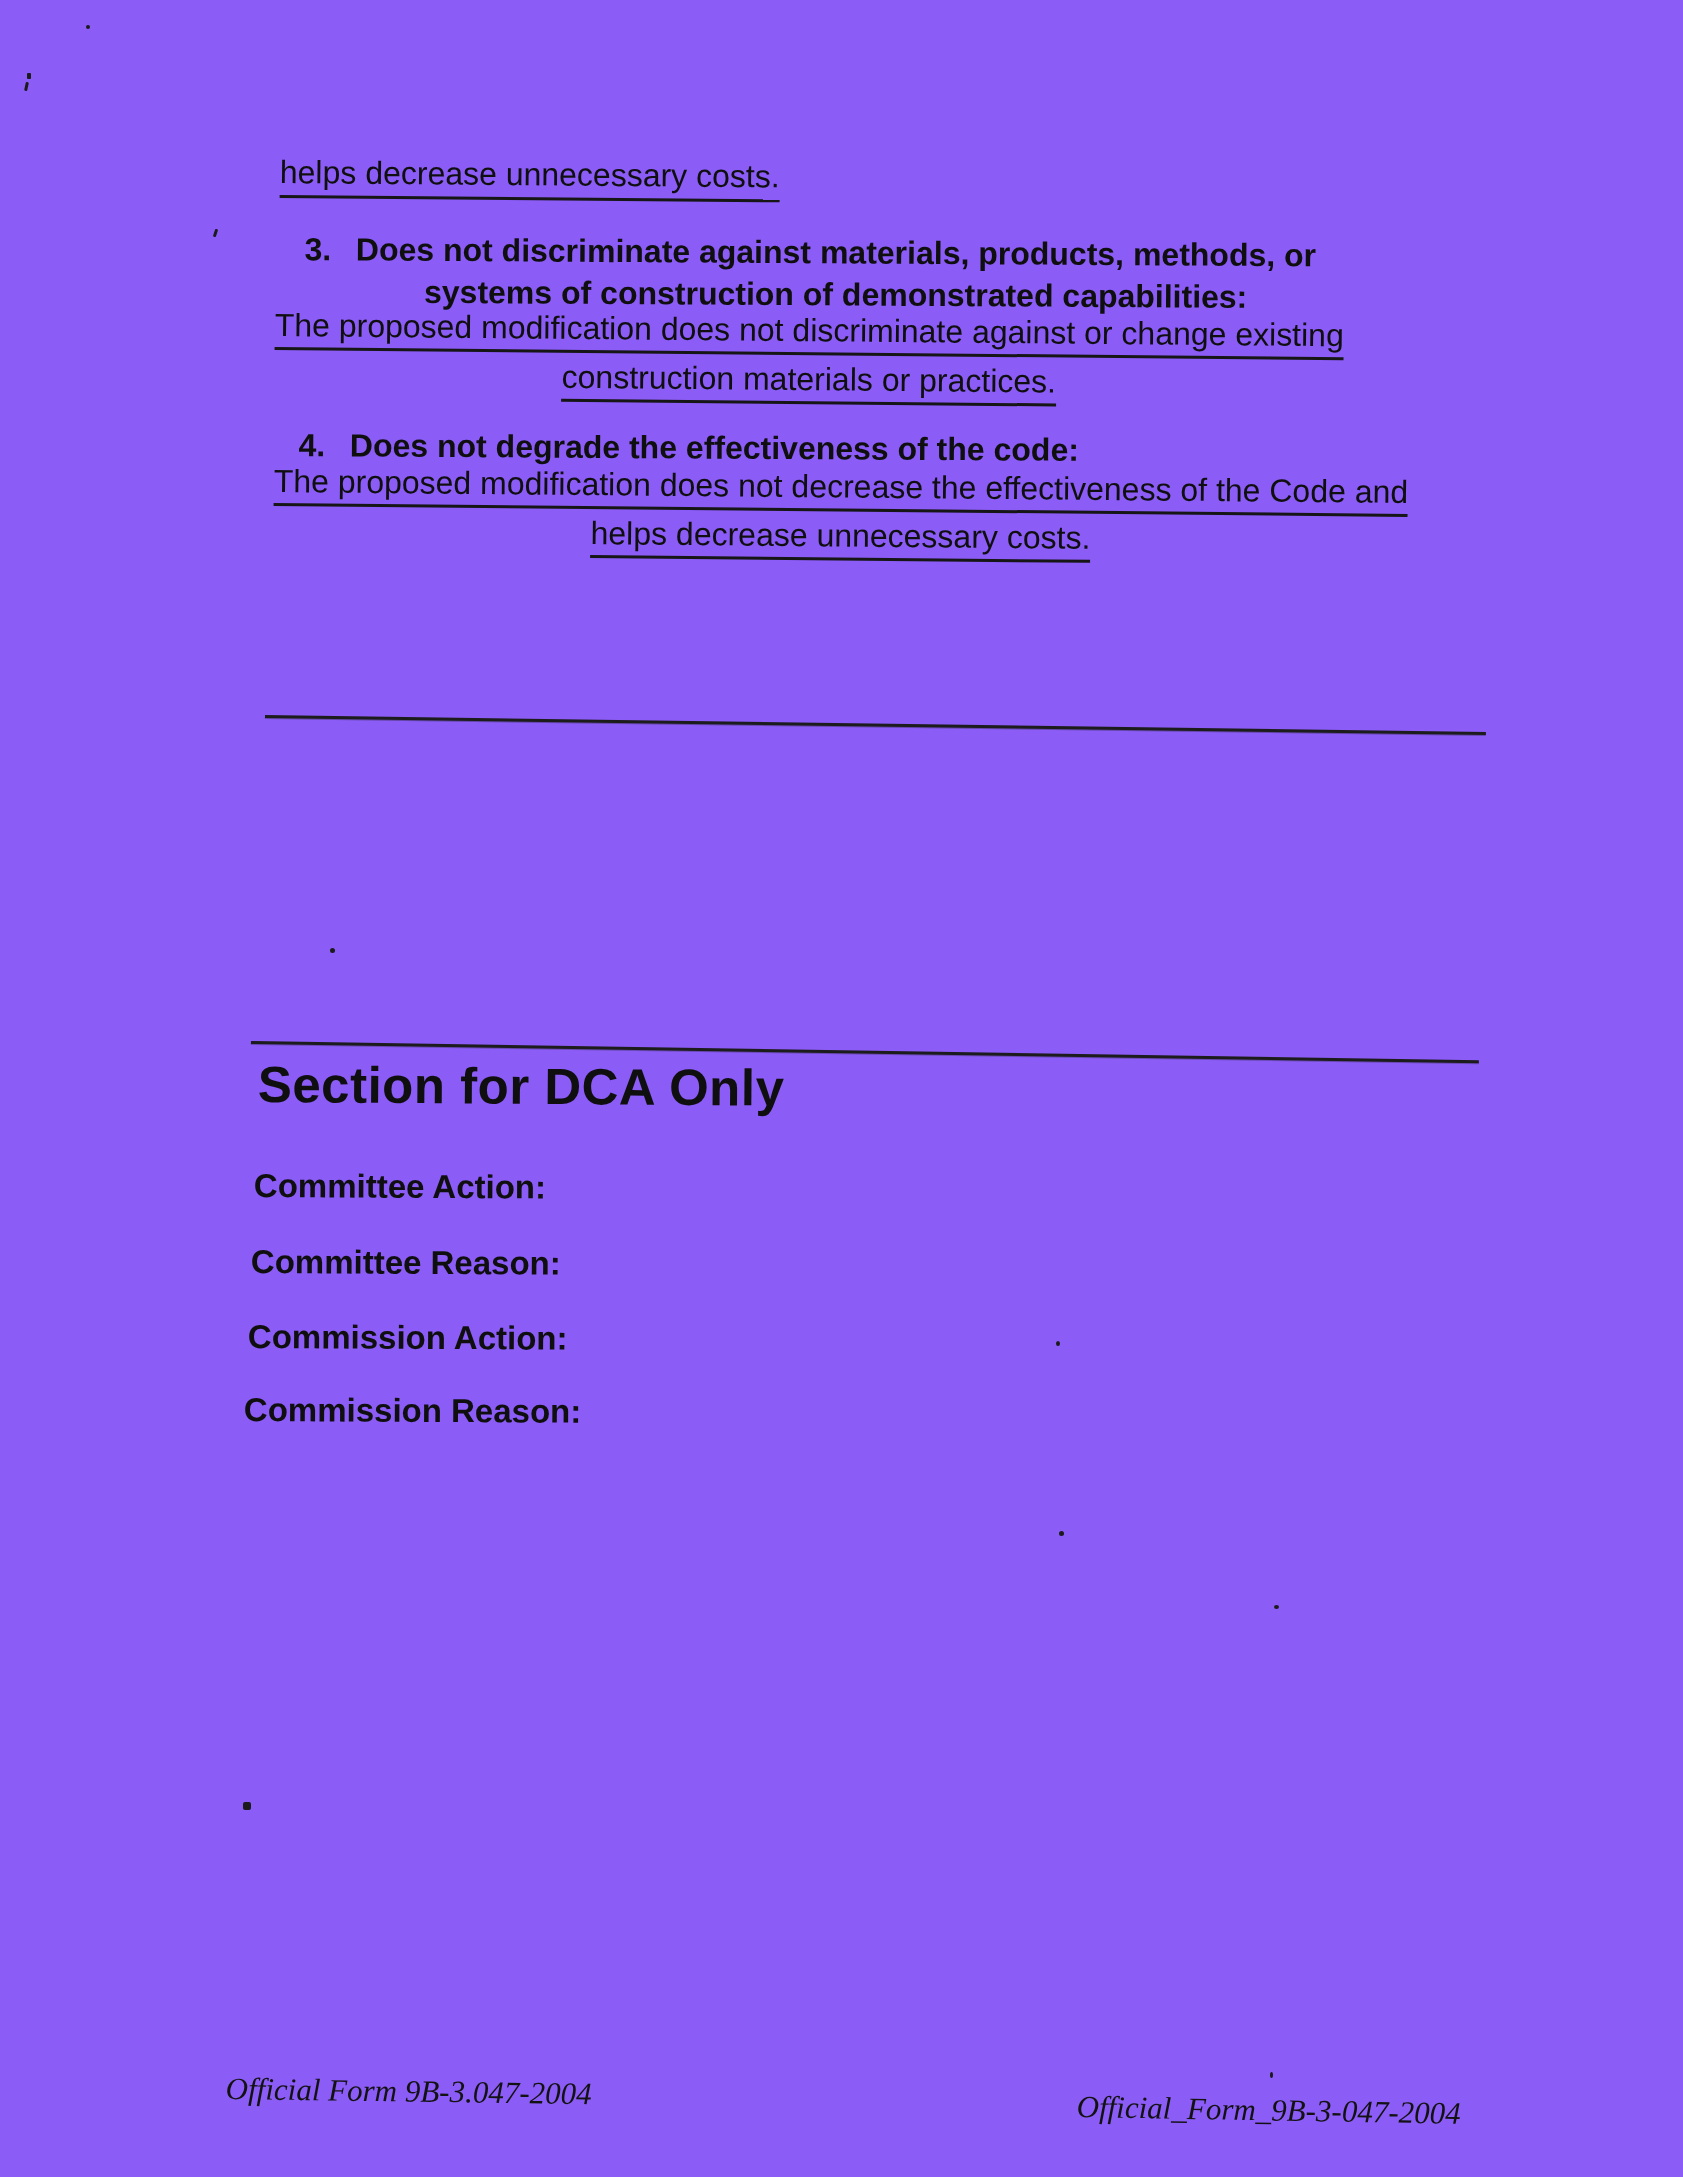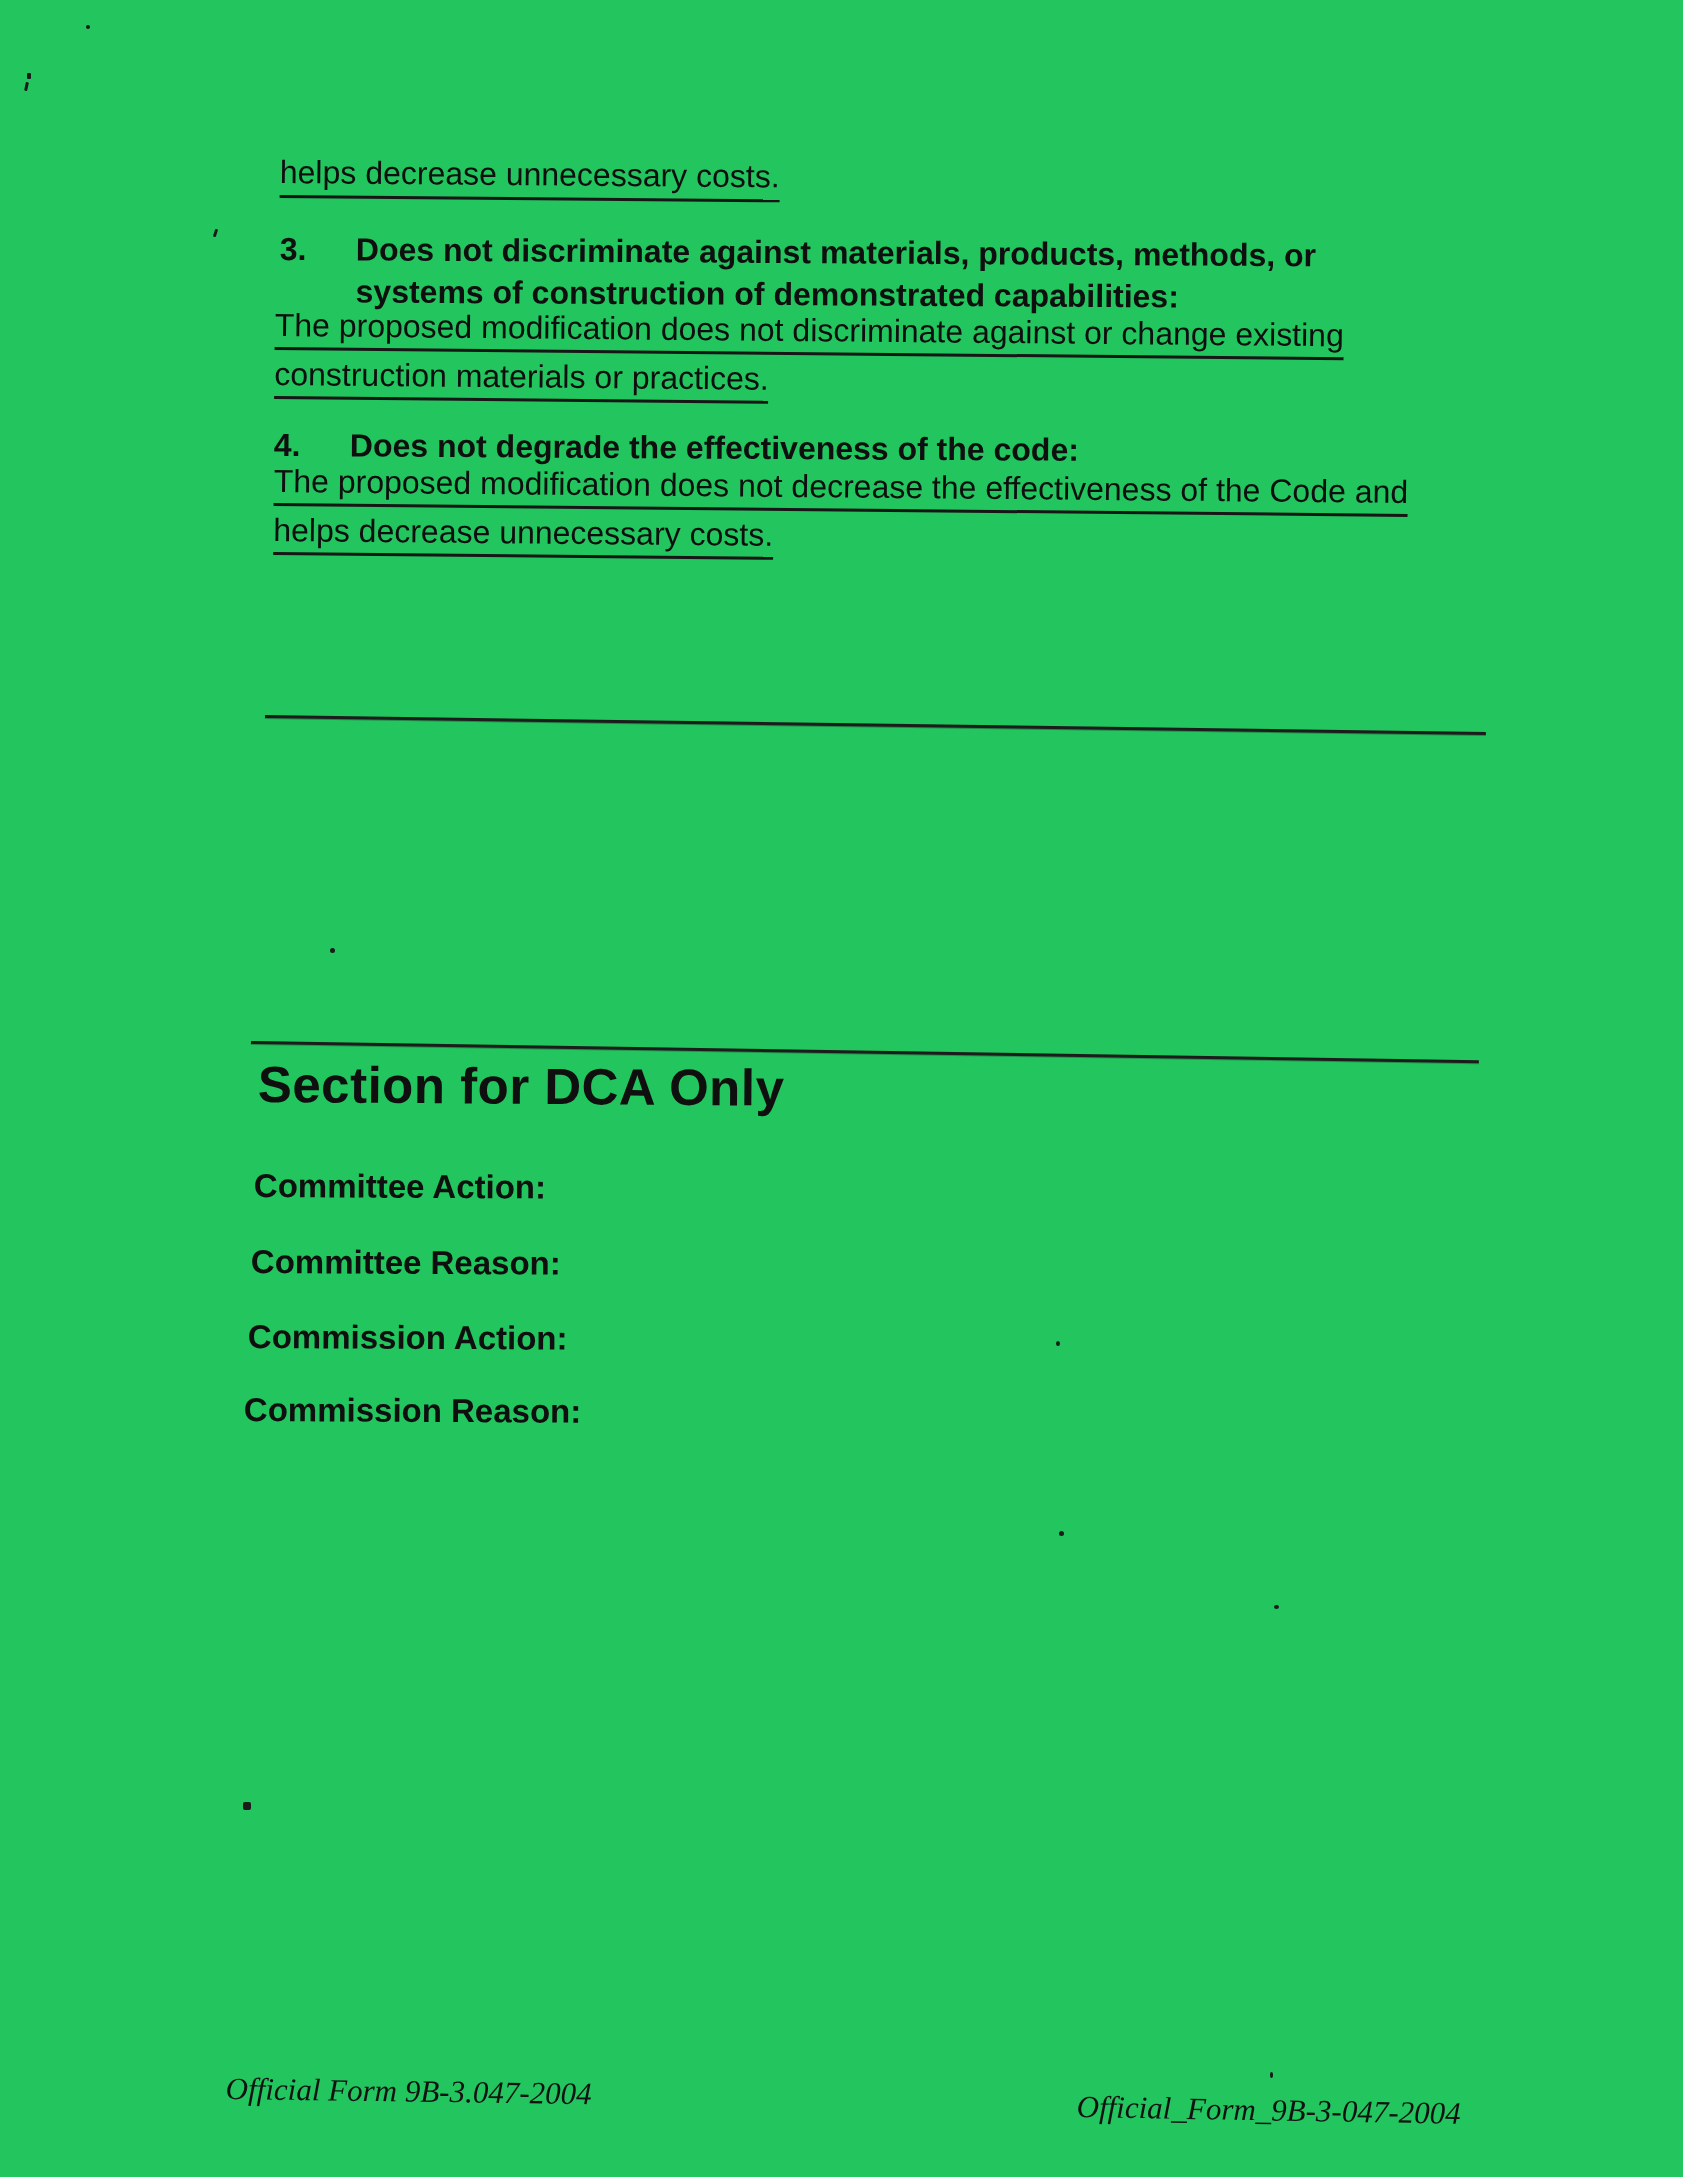--- a/index.html
+++ b/index.html
@@ -4,24 +4,25 @@
 <style>
   html, body {
     margin: 0;
     padding: 0;
     background: #ffffff;
   }
   .page {
     position: relative;
     width: 1683px;
     height: 2177px;
-    background: #22c55e;
+    background: #8b5cf6;
     color: #0f0f0f;
     font-family: "Liberation Sans", sans-serif;
     overflow: hidden;
+    text-align: center;
   }
   .abs { position: absolute; }
 
   
   .carryover {
     left: 280px; top: 154px;
     font-size: 32px;
     transform: rotate(0.5deg);
     transform-origin: left top;
     white-space: nowrap;

